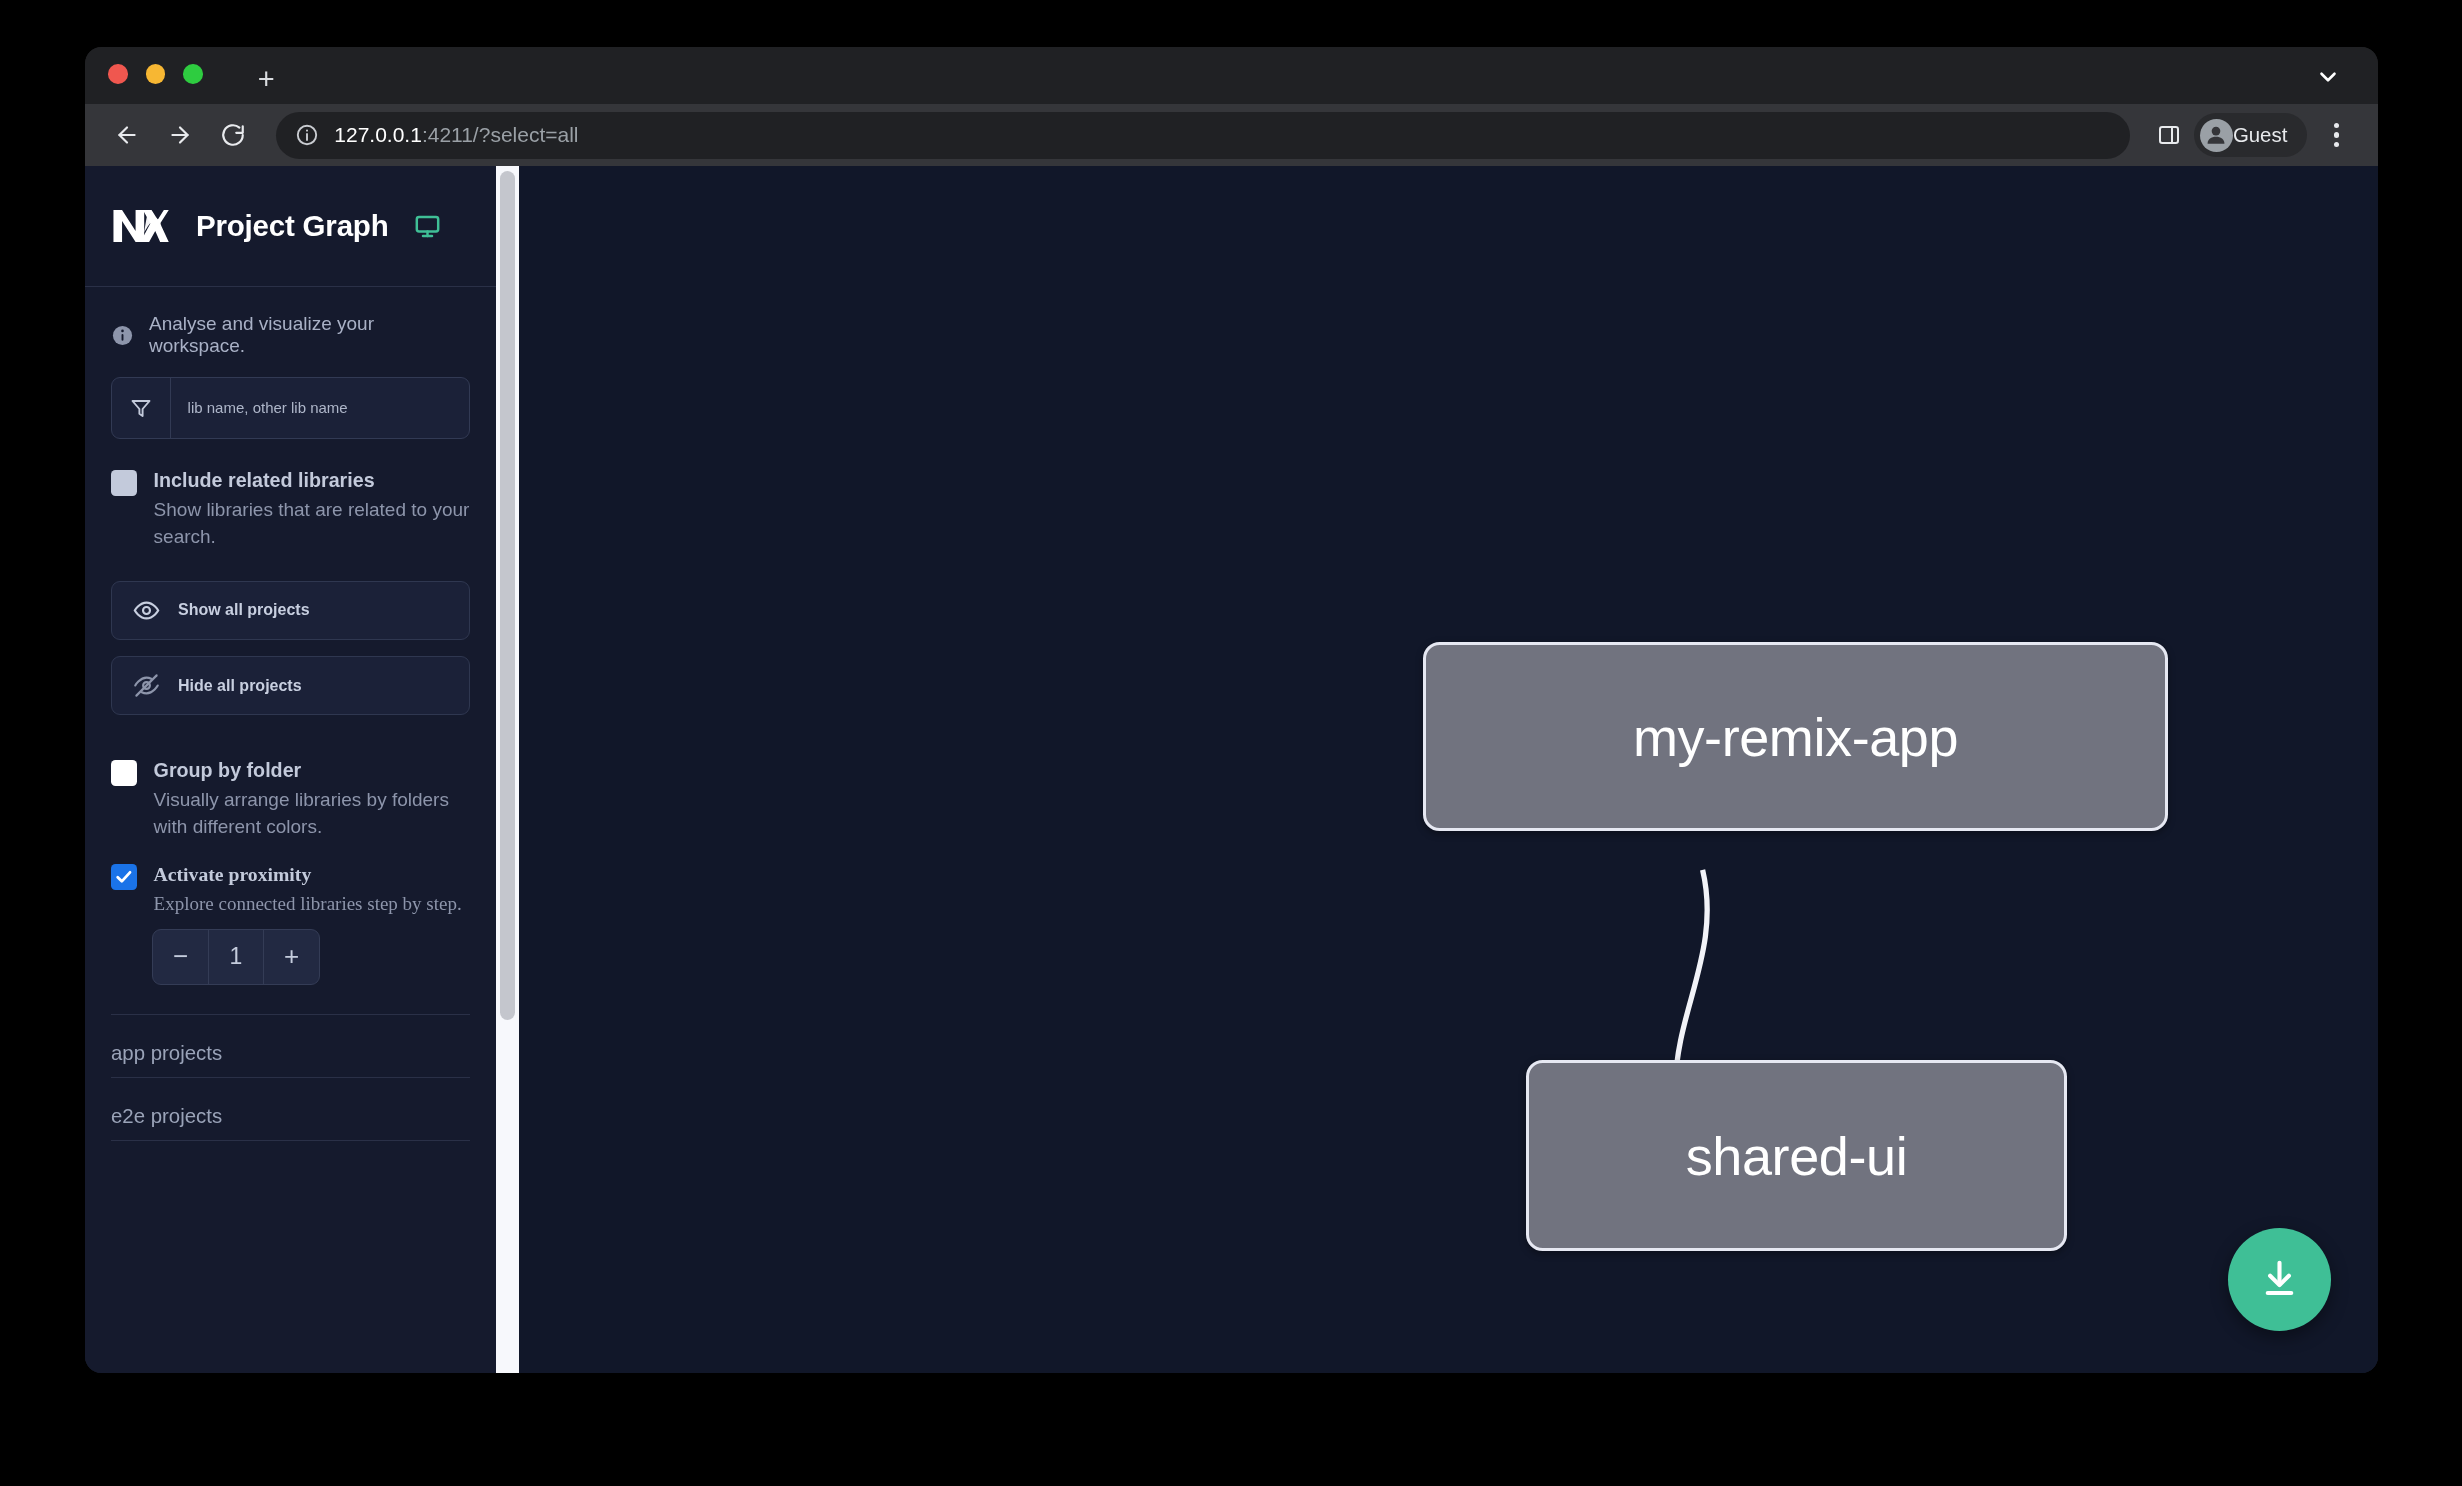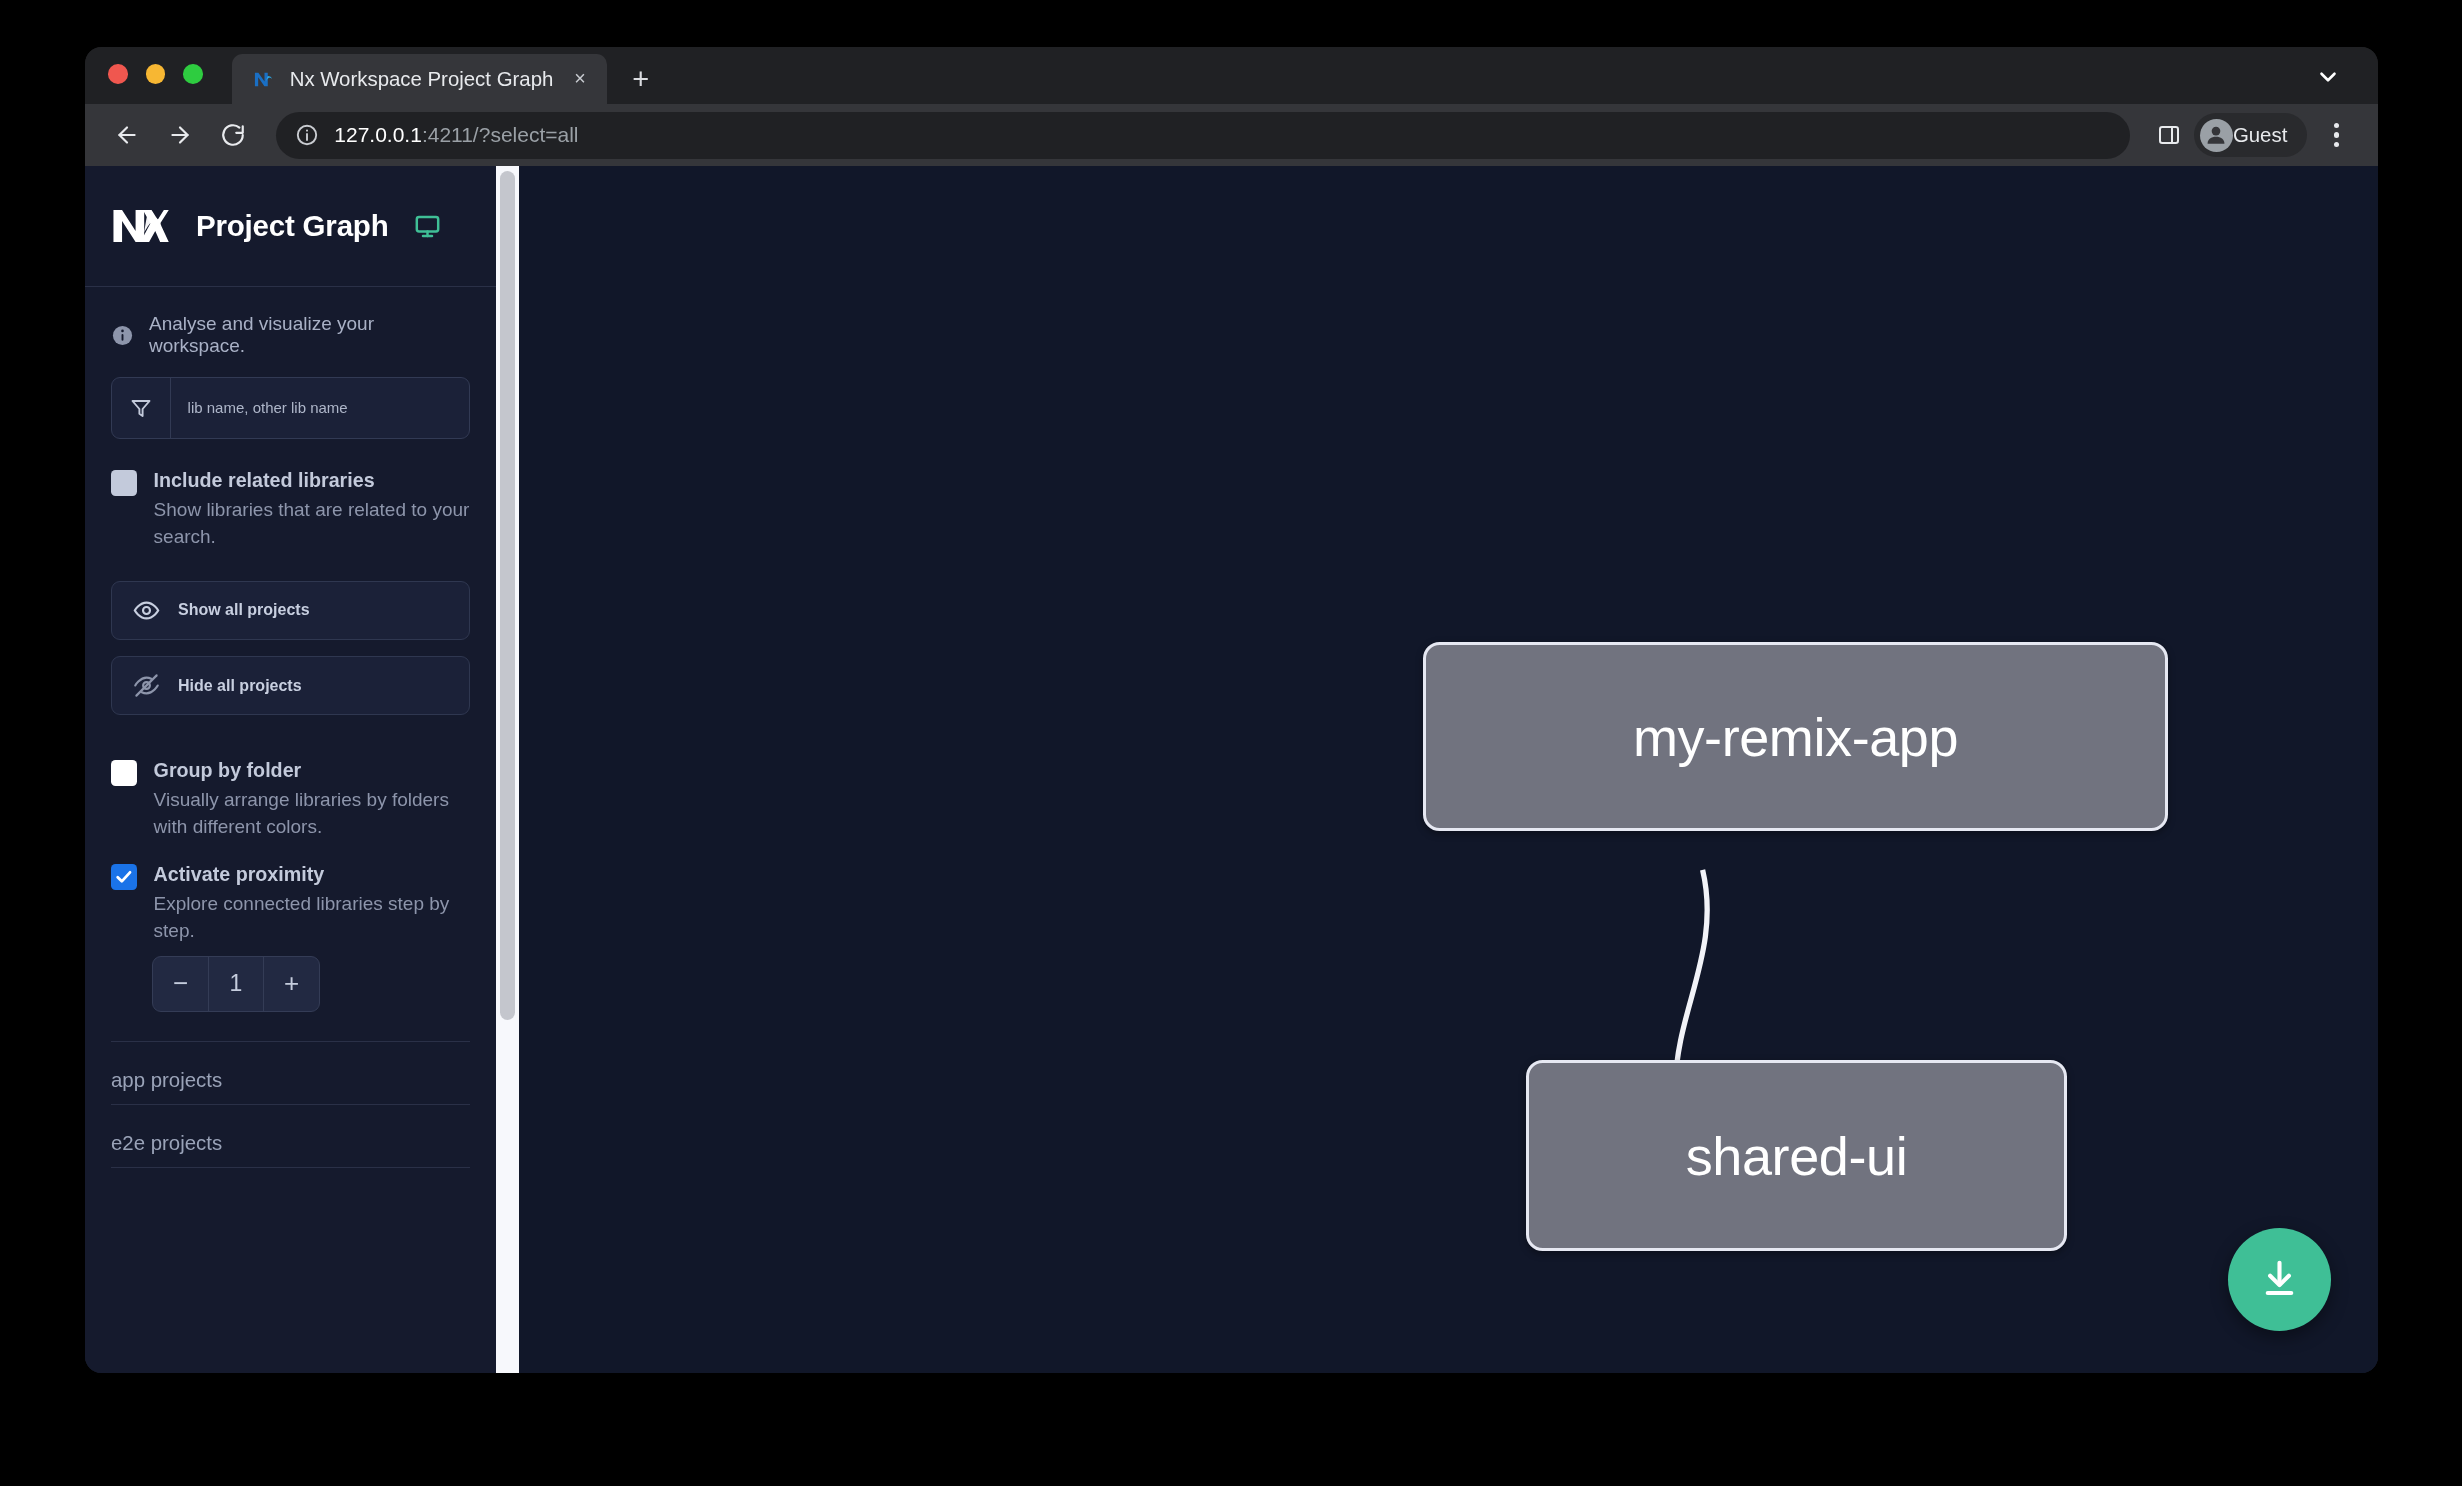--- a/index.html
+++ b/index.html
@@ -387,30 +387,20 @@
 
 <div class="browser-window">
 
   <div class="tab-strip">
     <div class="traffic-lights">
       <span class="tl-dot tl-red"></span>
       <span class="tl-dot tl-yellow"></span>
       <span class="tl-dot tl-green"></span>
     </div>
 
-    <div class="tab">
-      <span class="tab-favicon">
-        <svg viewBox="0 0 24 24" width="23" height="23">
-          <path d="M2 19V5h3.6l6.4 9.2V5h3.4v14h-3.5L5.4 9.6V19H2z" fill="#1a6fc4"></path>
-          <path d="M15.6 8.4c2.2 0 3.6 1.2 4.4 3-1-1-2.1-1.4-3.2-1.1-1.2.4-1.8 1.6-3.1 3.2.8-3.1 1.3-5.1 1.9-5.1z" fill="#2ea3e0"></path>
-        </svg>
-      </span>
-      <span class="tab-title">Nx Workspace Project Graph</span>
-      <span class="tab-close">×</span>
-    </div>
 
     <div class="new-tab">+</div>
 
     <div class="tabstrip-spacer"></div>
 
     <div class="tab-list-btn">
       <svg viewBox="0 0 24 24" width="26" height="26" fill="none" stroke="#ffffff" stroke-width="2.4" stroke-linecap="round" stroke-linejoin="round">
         <polyline points="6 9 12 15 18 9"></polyline>
       </svg>
     </div>
@@ -546,21 +536,21 @@
         </div>
 
         <div class="opt-row">
           <span class="cb cb-white"></span>
           <span class="opt-texts">
             <span class="opt-title" style="display:block;">Group by folder</span>
             <span class="opt-desc" style="display:block;">Visually arrange libraries by folders with different colors.</span>
           </span>
         </div>
 
-        <div class="opt-row" style="margin-bottom:0;">
+        <div class="opt-row" style="margin-bottom:0;font-family:Liberation Serif, serif;">
           <span class="cb cb-blue">
             <svg viewBox="0 0 24 24" width="19.7" height="19.7" fill="none" stroke="#ffffff" stroke-width="3.4" stroke-linecap="round" stroke-linejoin="round">
               <polyline points="4.5 12.5 9.5 17.5 19.5 6.5"></polyline>
             </svg>
           </span>
           <span class="opt-texts">
             <span class="opt-title" style="display:block;">Activate proximity</span>
             <span class="opt-desc" style="display:block;">Explore connected libraries step by step.</span>
           </span>
         </div>

